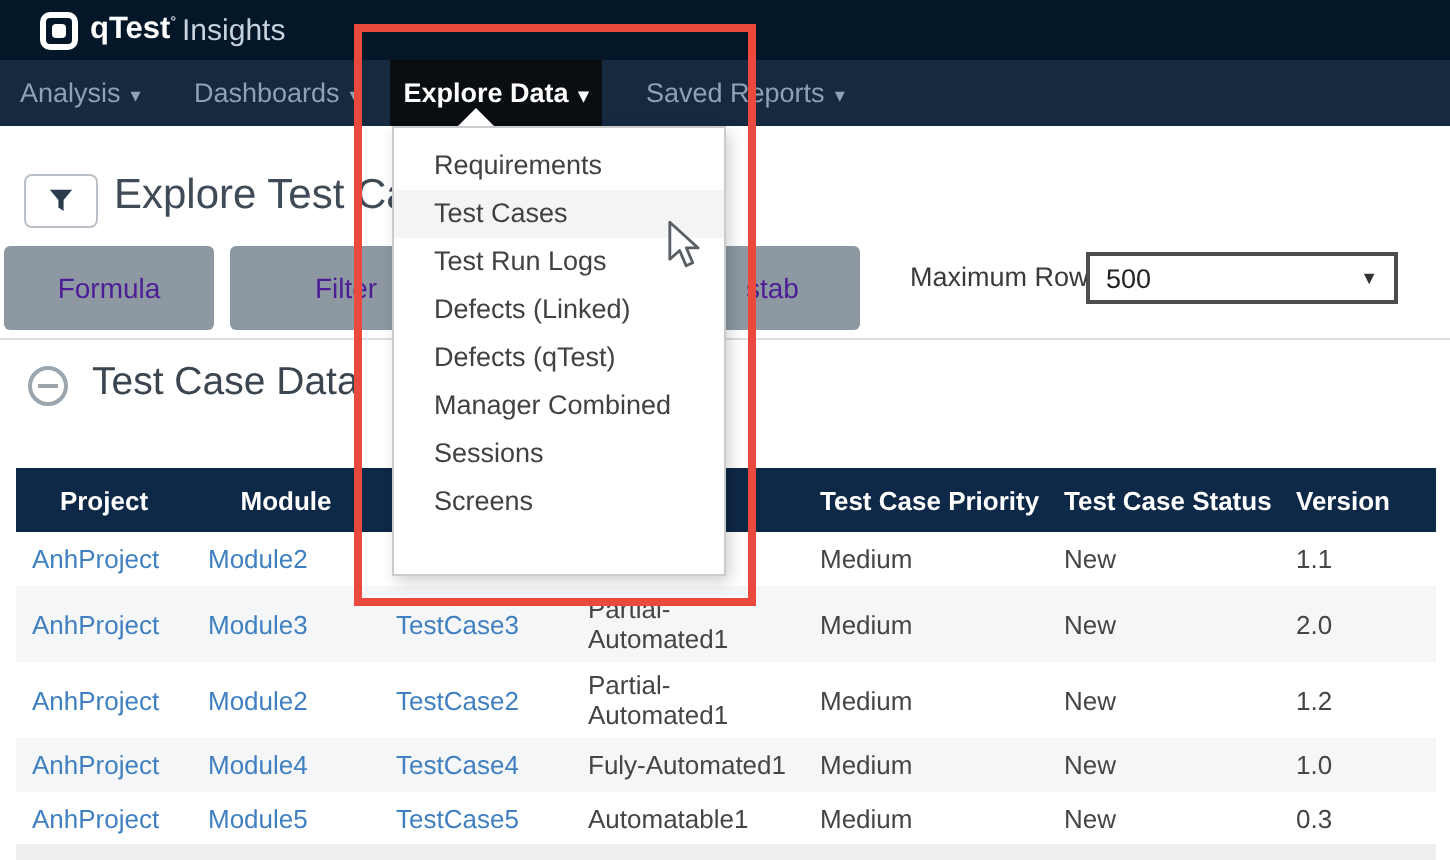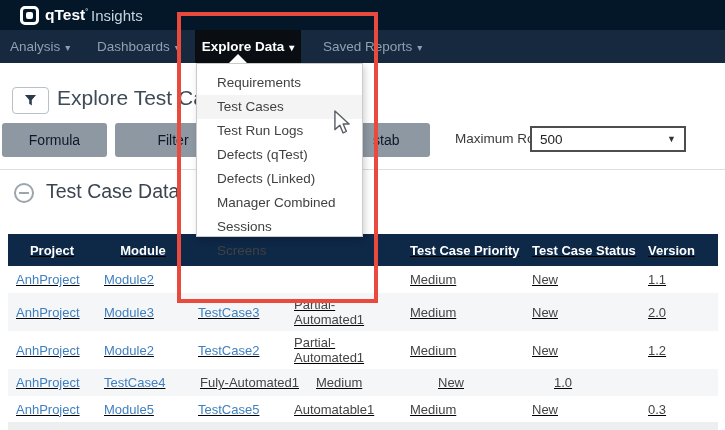--- a/index.html
+++ b/index.html
@@ -26,61 +26,61 @@
   .nav-dashboards { left:97px; }
   .nav-explore { left:195px; width:106px; background:#0a0e12; color:#fff; font-weight:bold; text-align:center; }
   .nav-saved { left:323px; }
 
   
   .filter-icon-btn { position:absolute; left:12px; top:87px; width:37px; height:27px; background:#fff;
                      border:1px solid #b9c0c7; border-radius:4px; display:flex; align-items:center;
                      justify-content:center; cursor:pointer; }
   .page-title { position:absolute; left:57px; top:86px; font-size:21px; color:#3f4b57; white-space:nowrap; }
 
-  .gray-btn { position:absolute; top:123px; height:34px; background:#8d98a2; color:#0f172a;
+  .gray-btn { position:absolute; top:123px; height:42px; background:#8d98a2; color:#4c1d95;
               font-size:14px; border:none; border-radius:3px; display:flex; align-items:center;
               justify-content:center; cursor:pointer; }
   .btn-formula { left:2px; width:105px; }
   .btn-filter { left:115px; width:116px; }
   .btn-crosstab { left:300px; width:130px; justify-content:flex-start;align-items:center; }
   .btn-crosstab span { margin-left:73px; }
 
   .max-rows-label { position:absolute; left:455px; top:131px; font-size:13.5px; color:#3a3a3a; }
-  .max-rows-select { position:absolute; left:530px; top:126px; width:156px; height:26px; background:#fff;
+  .max-rows-select { position:absolute; left:543px; top:126px; width:156px; height:26px; background:#fff;
                      border:2px solid #4d4d4d; display:flex; align-items:center; padding-left:8px;
                      font-size:13.5px; color:#222; cursor:pointer; }
   .max-rows-select .sel-caret { position:absolute; right:8px; font-size:9px; color:#333; }
 
   .divider { position:absolute; left:0; top:169px; width:725px; height:1px; background:#dadfe4; }
 
   
   .collapse-icon { position:absolute; left:14px; top:183px; width:20px; height:20px; border:2px solid #9aa5ae;
                    border-radius:50%; display:flex; align-items:center; justify-content:center; cursor:pointer; }
   .collapse-icon .minus { width:10px; height:2px; background:#9aa5ae; }
   .section-title { position:absolute; left:46px; top:180px; font-size:19.5px; color:#3a4550; }
 
   
-  .data-table { position:absolute; left:8px; top:234px; width:710px;text-decoration:underline; }
+  .data-table { position:absolute; left:8px; top:234px; width:710px; }
   .thead { display:flex; background:#0e2847; color:#fff; font-weight:bold; font-size:13px;
            height:32px; line-height:15px; }
   .th { display:flex; align-items:center; }
   .trow { display:flex; align-items:center; font-size:13px; color:#454545; }
   .trow.alt { background:#f5f6f7; }
   .c0{width:88px;} .c1{width:94px;} .c2{width:96px;} .c3{width:116px;}
   .c4{width:122px;} .c5{width:116px;} .c6{width:78px;}
   .th.c0,.th.c1,.th.c2 { justify-content:center; text-align:center; }
   .th.c4,.th.c5,.th.c6 { padding-left:8px; }
   .td { padding-left:8px; }
   .td.link { color:#4080c0; cursor:pointer; }
   .td.c3 { white-space:pre-line; padding-right:2px; }
   .r1{height:27px;} .r2{height:38px;} .r3{height:38px;} .r4{height:27px;} .r5{height:26px;}
   .table-bottom-strip { height:8px; background:#eceef0; }
 
   
-  .dropdown { position:absolute; left:196px; top:63px; width:167px; height:174px; background:#fff;
+  .dropdown { position:absolute; left:196px; top:63px; width:167px; height:225px; background:#fff;
               border:1px solid #cbcbcb; box-shadow:2px 3px 7px rgba(0,0,0,.18); z-index:60; padding-top:7px; }
   .menu-item { height:24px; line-height:24px; padding-left:20px; font-size:13.5px; color:#414141;
                cursor:pointer; white-space:nowrap; }
   .menu-item.hover { background:#f4f4f4; }
   .menu-caret { position:absolute; left:229px; top:54px; width:0; height:0; z-index:61;
                 border-left:9px solid transparent; border-right:9px solid transparent;
                 border-bottom:9px solid #fff; }
 
   
   .red-rect { position:absolute; left:177px; top:12px; width:201px; height:291px;
@@ -171,20 +171,21 @@
       <div class="td c2 link">TestCase2</div>
       <div class="td c3">Partial-
 Automated1</div>
       <div class="td c4">Medium</div>
       <div class="td c5">New</div>
       <div class="td c6">1.2</div>
     </div>
 
     <div class="trow r4 alt">
       <div class="td c0 link">AnhProject</div>
+      <div class="td c1 link">Module4</div>
       <div class="td c2 link">TestCase4</div>
       <div class="td c3">Fuly-Automated1</div>
       <div class="td c4">Medium</div>
       <div class="td c5">New</div>
       <div class="td c6">1.0</div>
     </div>
 
     <div class="trow r5">
       <div class="td c0 link">AnhProject</div>
       <div class="td c1 link">Module5</div>
@@ -196,22 +197,22 @@
     </div>
 
     <div class="table-bottom-strip"></div>
   </div>
 
   <div class="menu-caret"></div>
   <div class="dropdown">
     <div class="menu-item">Requirements</div>
     <div class="menu-item hover">Test Cases</div>
     <div class="menu-item">Test Run Logs</div>
+    <div class="menu-item">Defects (Linked)</div>
     <div class="menu-item">Defects (qTest)</div>
-    <div class="menu-item">Defects (Linked)</div>
     <div class="menu-item">Manager Combined</div>
     <div class="menu-item">Sessions</div>
     <div class="menu-item">Screens</div>
   </div>
 
   <div class="red-rect"></div>
 
   <div class="cursor">
     <svg width="18" height="24" viewBox="0 0 15 22">
       <path d="M1 1 L1 18 L5.5 14 L8.5 21 L11.5 19.6 L8.6 12.8 L14 12.8 Z" fill="#fdfdfd" stroke="#5a5f66" stroke-width="1.3" stroke-linejoin="round"></path>

